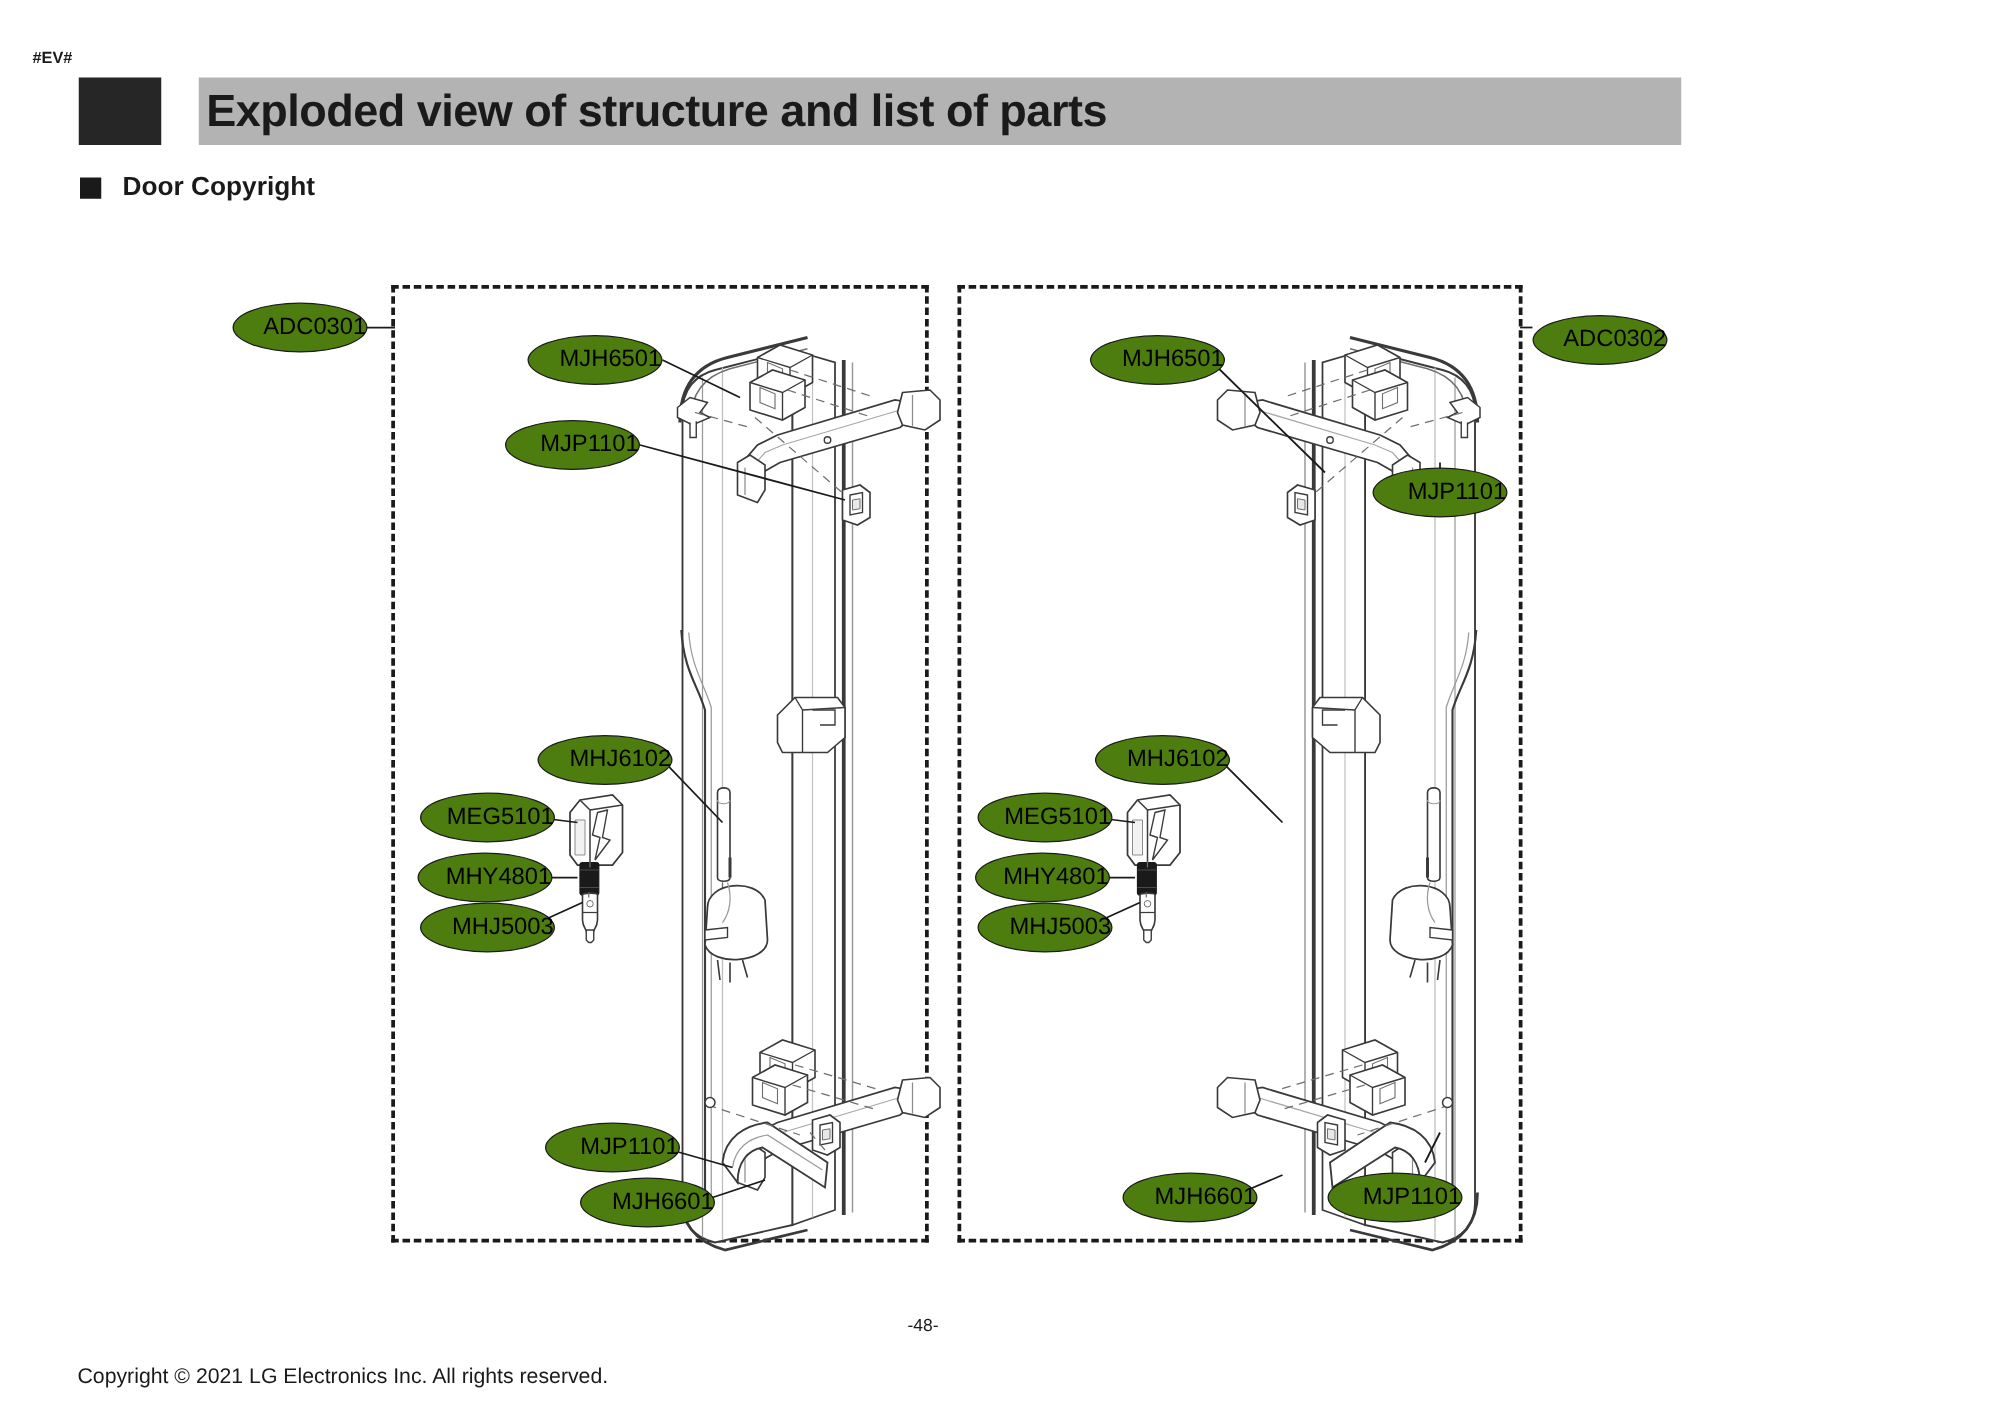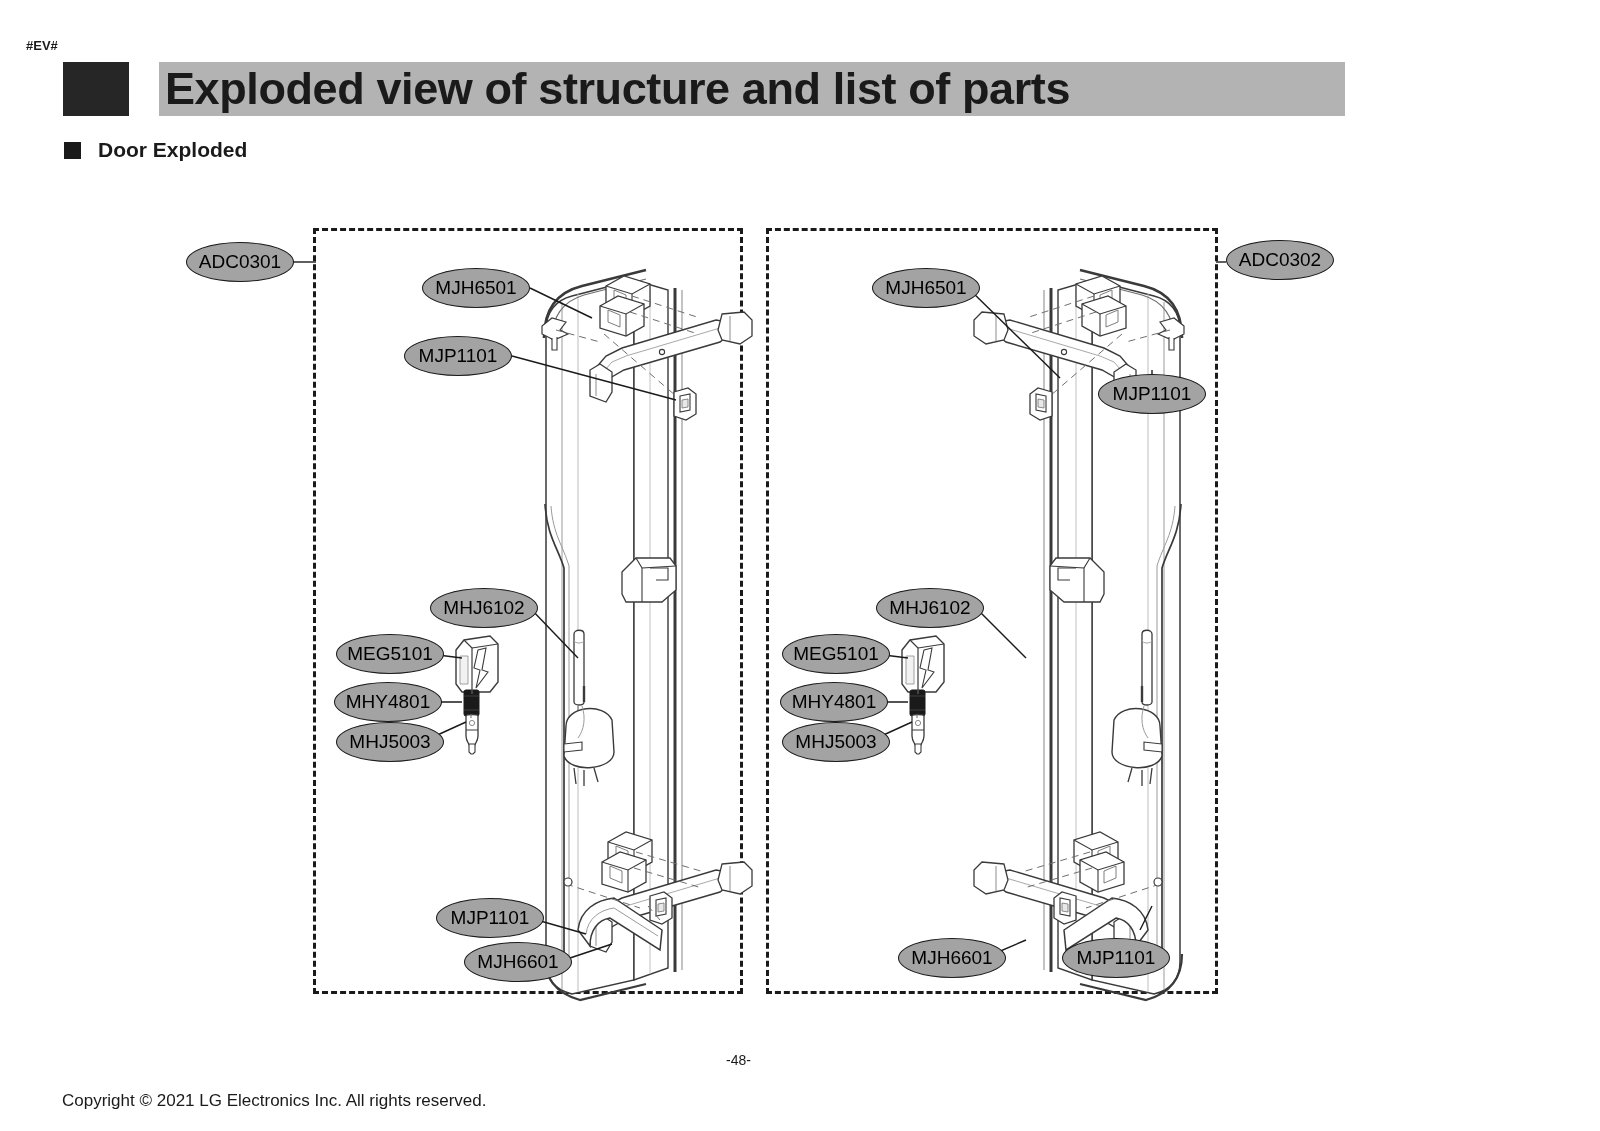--- a/index.html
+++ b/index.html
@@ -46,21 +46,21 @@
     left: 96px;
     top: 0;
     width: 1186px;
     height: 54px;
     background: #b3b3b3;
   }
   .title-text {
     position: absolute;
     left: 165px;
     top: 64px;
-    font-size: 45px;
+    font-size: 36px;
     font-weight: bold;
     line-height: 50px;
     color: #1a1a1a;
     white-space: nowrap;
     letter-spacing: -0.4px;
   }
   .section-row {
     position: absolute;
     left: 64px;
     top: 138px;
@@ -87,24 +87,24 @@
     box-sizing: border-box;
   }
   #frame-left  { left: 313px; top: 228px; width: 430px; height: 766px; }
   #frame-right { left: 766px; top: 228px; width: 452px; height: 766px; }
 
   
   .callout {
     position: absolute;
     border: 1.6px solid #1a1a1a;
     border-radius: 50%;
-    background: #a3a3a3;
+    background: #4d7c0f;
     display: flex;
     align-items: center;
-    justify-content: center;
+    justify-content: flex-end;
     font-size: 20px;
     color: #000000;
     white-space: nowrap;
     box-sizing: border-box;
     z-index: 6;
   }
   .callout.w-small { width: 108px; height: 40px; font-size: 19px; }
 
   
   .art {
@@ -141,21 +141,21 @@
 <div class="ev-tag">#EV#</div>
 
 <div class="title-row">
   <div class="title-square"></div>
   <div class="title-bar"></div>
 </div>
 <div class="title-text">Exploded view of structure and list of parts</div>
 
 <div class="section-row">
   <div class="section-bullet"></div>
-  <div class="section-label">Door Exploded</div>
+  <div class="section-label">Door Copyright</div>
 </div>
 
 <div class="frame" id="frame-left"></div>
 <div class="frame" id="frame-right"></div>
 
 <svg class="art" viewBox="0 0 1600 1131" xmlns="http://www.w3.org/2000/svg">
   <defs>
     <g id="doorUnit">
 
       <path d="M8,62 C8,44 18,32 34,28 L96,12 L96,712 L34,726 C18,722 8,712 8,694 Z" fill="#ffffff" stroke="#3a3a3a" stroke-width="1.5"></path>
@@ -386,21 +386,21 @@
 <div class="callout w-small" style="left:336px; top:722px;">
   <span>MHJ5003</span>
 </div>
 <div class="callout w-small" style="left:436px; top:898px;">
   <span>MJP1101</span>
 </div>
 <div class="callout w-small" style="left:464px; top:942px;">
   <span>MJH6601</span>
 </div>
 
-<div class="callout w-small" style="left:1226px; top:240px;">
+<div class="callout w-small" style="left:1226px; top:252px;">
   <span>ADC0302</span>
 </div>
 <div class="callout w-small" style="left:872px; top:268px;">
   <span>MJH6501</span>
 </div>
 <div class="callout w-small" style="left:1098px; top:374px;">
   <span>MJP1101</span>
 </div>
 <div class="callout w-small" style="left:876px; top:588px;">
   <span>MHJ6102</span>

